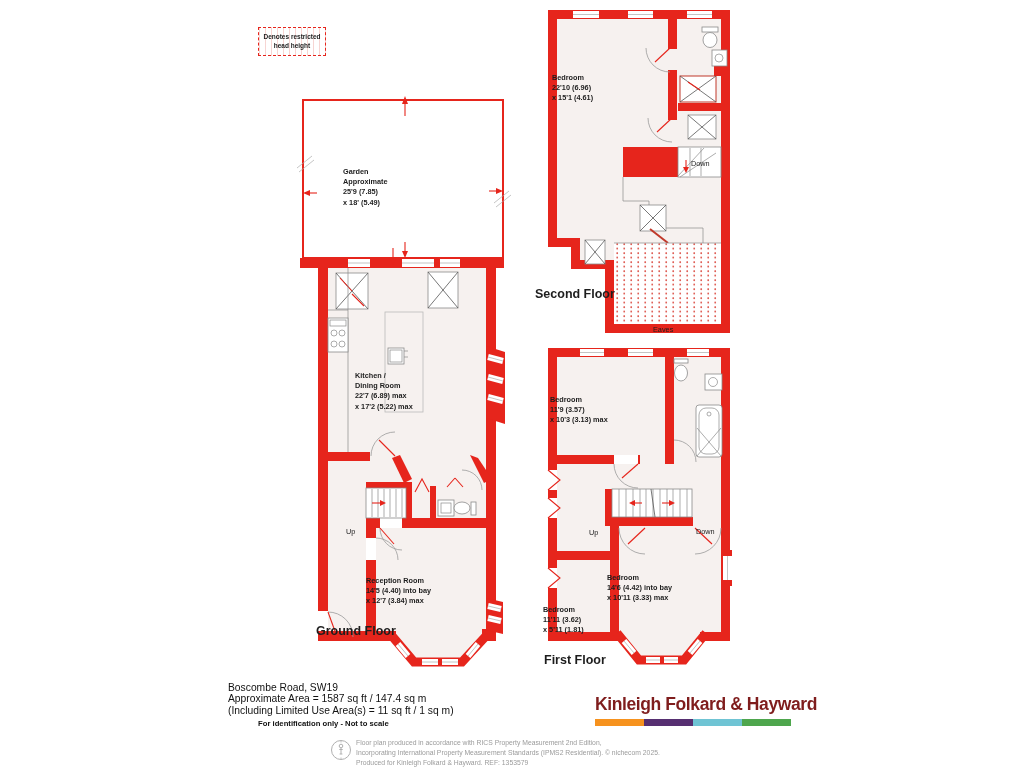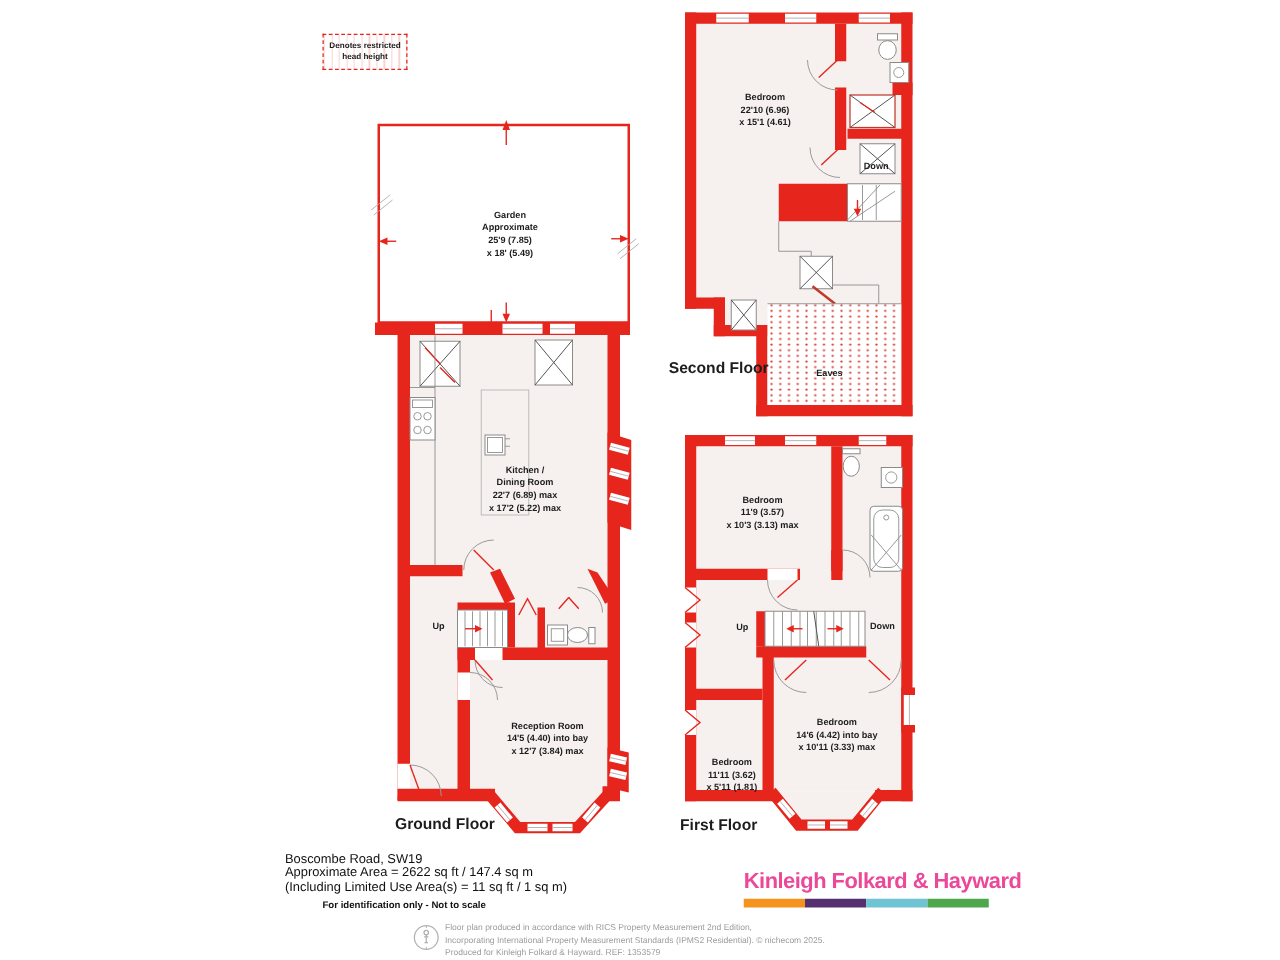--- a/index.html
+++ b/index.html
@@ -11,33 +11,33 @@
   .rm{fill:#f6f1ef;}
   .fx{fill:#fff;stroke:#8a8a8a;stroke-width:.8;}
   .ln{stroke:#8a8a8a;stroke-width:.7;fill:none;}
   .dk{stroke:#555;stroke-width:.8;fill:none;}
   .rl{stroke:#e6251c;stroke-width:1.1;fill:none;}
   .rh{fill:#e6251c;}
   .arc{stroke:#9a9a9a;stroke-width:.8;fill:none;}
   .win{stroke:#fff;stroke-width:6;fill:none;}
   .wng{stroke:#aaa;stroke-width:.7;fill:none;}
   
-  .room-label{position:absolute;text-align:center;font-size:7.3px;font-weight:bold;
+  .room-label{position:absolute;font-size:7.3px;font-weight:bold;
               color:#1d1d1d;line-height:1.4;white-space:pre-line;}
-  .dir-label{position:absolute;font-size:7.3px;font-weight:bold;color:#1d1d1d;}
+  .dir-label{position:absolute;font-size:7.3px;font-weight:normal;color:#1d1d1d;margin-top:31px;}
   .floor-label{position:absolute;font-size:12.5px;font-weight:bold;color:#1d1d1d;text-align:right;}
   .legend{position:absolute;left:258px;top:27px;width:62px;padding:4px 2px;
           border:1px dashed #e6251c;text-align:center;font-size:6.5px;font-weight:bold;
           color:#1d1d1d;line-height:1.45;white-space:pre-line;
           background-image:repeating-linear-gradient(90deg, rgba(217,64,54,.22) 0 1px, transparent 1px 6px);}
   .addr{position:absolute;left:228px;top:682px;color:#111;}
   .addr .l{font-size:10.3px;font-weight:normal;line-height:11.4px;}
   .addr .n{font-size:7.7px;font-weight:bold;margin-top:3px;padding-left:30px;}
   .brand{position:absolute;left:595px;top:694px;width:200px;}
-  .brand .nm{font-size:17.5px;font-weight:600;color:#ec4899;letter-spacing:-0.4px;white-space:nowrap;}
+  .brand .nm{font-size:17.5px;font-weight:600;color:#7f1d1d;letter-spacing:-0.4px;white-space:nowrap;}
   .brand .bar{display:flex;height:6.5px;margin-top:4px;width:196px;}
   .brand .bar span{flex:1;}
   .footer{position:absolute;left:356px;top:738px;font-size:6.8px;color:#9b9b9b;line-height:1.5;}
   .person-badge{position:absolute;left:330px;top:739px;}
 </style>
 </head>
 <body>
 
 <div id="canvas">
 
@@ -324,21 +324,21 @@
 25'9 (7.85)
 x 18' (5.49)</div>
   <div class="room-label" style="left:355px;top:371px;width:130px">Kitchen /
 Dining Room
 22'7 (6.89) max
 x 17'2 (5.22) max</div>
   <div class="room-label" style="left:366px;top:576px;width:144px">Reception Room
 14'5 (4.40) into bay
 x 12'7 (3.84) max</div>
   <div class="dir-label" style="left:346px;top:496px">Up</div>
-  <div class="floor-label" style="left:316px;top:652px">Ground Floor</div>
+  <div class="floor-label" style="left:316px;top:624px">Ground Floor</div>
 
   <div class="room-label" style="left:552px;top:73px;width:120px">Bedroom
 22'10 (6.96)
 x 15'1 (4.61)</div>
   <div class="dir-label" style="left:691px;top:128px">Down</div>
   <div class="dir-label" style="left:653px;top:294px">Eaves</div>
   <div class="floor-label" style="left:535px;top:287px">Second Floor</div>
 
   <div class="room-label" style="left:550px;top:395px;width:120px">Bedroom
 11'9 (3.57)
@@ -348,21 +348,21 @@
   <div class="room-label" style="left:607px;top:573px;width:125px">Bedroom
 14'6 (4.42) into bay
 x 10'11 (3.33) max</div>
   <div class="room-label" style="left:543px;top:605px;width:85px">Bedroom
 11'11 (3.62)
 x 5'11 (1.81)</div>
   <div class="floor-label" style="left:544px;top:653px">First Floor</div>
 
   <div class="addr">
     <div class="l">Boscombe Road, SW19</div>
-    <div class="l">Approximate Area = 2622 sq ft / 147.4 sq m</div>
+    <div class="l">Approximate Area = 1587 sq ft / 147.4 sq m</div>
     <div class="l">(Including Limited Use Area(s) = 11 sq ft / 1 sq m)</div>
     <div class="n">For identification only - Not to scale</div>
   </div>
 
   <div class="brand">
     <div class="nm">Kinleigh Folkard &amp; Hayward</div>
     <div class="bar">
       <span style="background: rgb(246, 146, 30);"></span>
       <span style="background: rgb(86, 47, 113);"></span>
       <span style="background: rgb(111, 196, 212);"></span>

